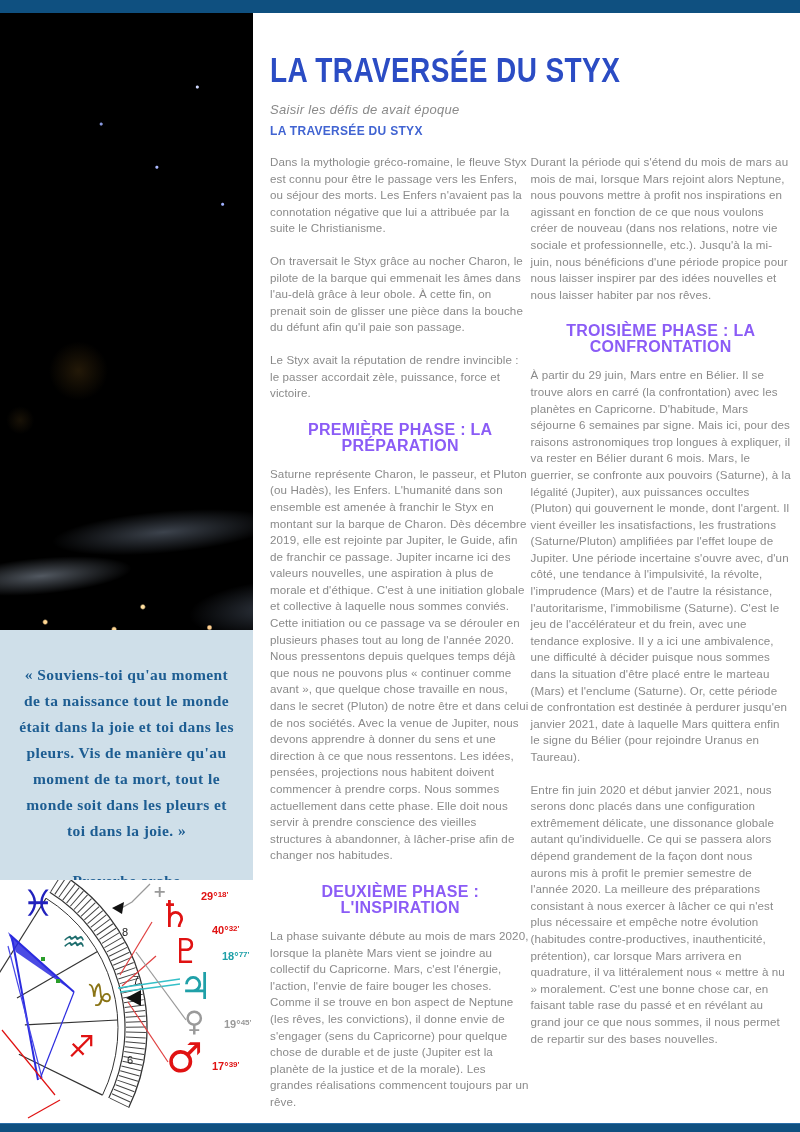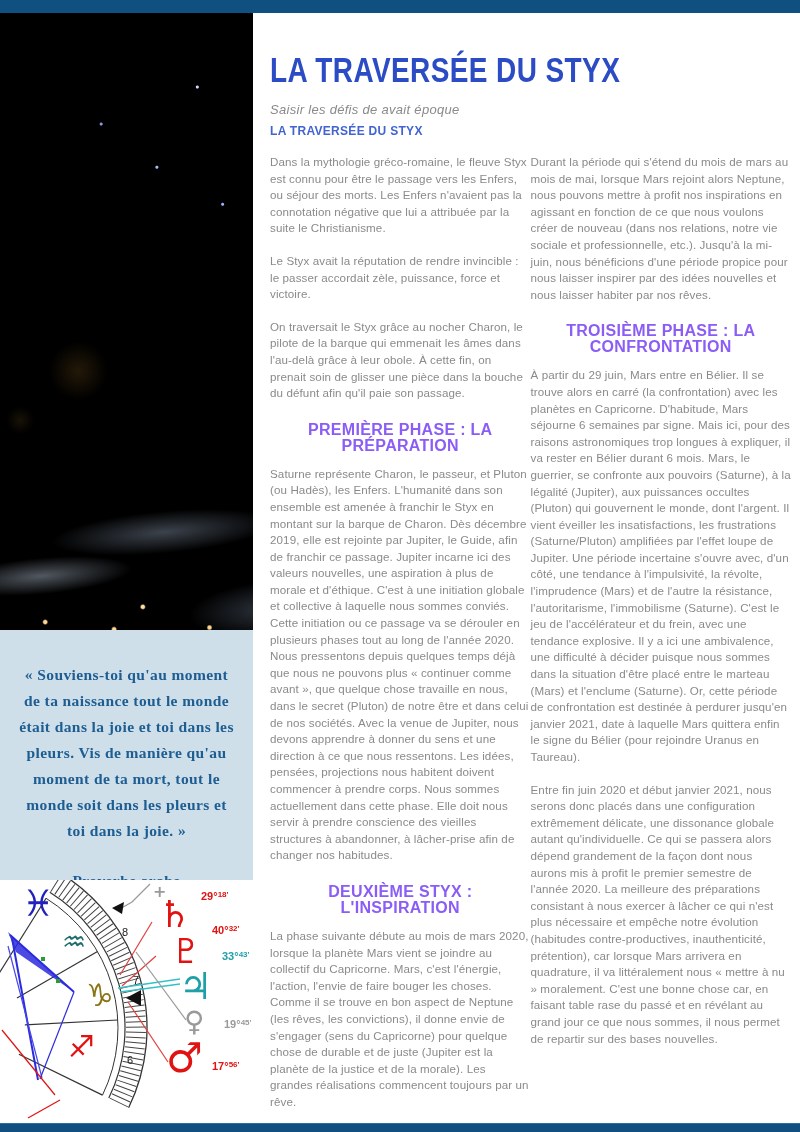--- a/index.html
+++ b/index.html
@@ -151,39 +151,39 @@
 
       <span class="glyph c-gray" style="left:153px; top:4px;  font-size:16px;">+</span>
       <span class="glyph c-red" style="left:158px; top:16px; font-size:37px;">♄</span>
       <span class="glyph c-red" style="left:171px; top:54px; font-size:34px;">♇</span>
       <span class="glyph c-teal" style="left:179px; top:88px; font-size:37px;">♃</span>
       <span class="glyph c-gray" style="left:184px; top:128px;font-size:28px;">♀</span>
       <span class="glyph c-red" style="left:166px; top:158px;font-size:41px;">♂</span>
 
       <span class="deg c-red" style="left:201px; top:10px;"><span>29°</span><span class="min">18'</span></span>
       <span class="deg c-red" style="left:212px; top:44px;"><span>40°</span><span class="min">32'</span></span>
-      <span class="deg c-teal" style="left:222px; top:70px;"><span>33°</span><span class="min">43'</span></span>
+      <span class="deg c-teal" style="left:222px; top:70px;"><span>18°</span><span class="min">77'</span></span>
       <span class="deg c-gray" style="left:224px; top:138px;"><span>19°</span><span class="min">45'</span></span>
-      <span class="deg c-red" style="left:212px; top:180px;"><span>17°</span><span class="min">56'</span></span>
+      <span class="deg c-red" style="left:212px; top:180px;"><span>17°</span><span class="min">39'</span></span>
     </div>
   </aside>
 
   <main class="content">
     <h1 class="page-title">LA TRAVERSÉE DU STYX</h1>
     <p class="subtitle">Saisir les défis de avait époque</p>
     <h2 class="kicker">LA TRAVERSÉE DU STYX</h2>
 
     <div class="cols">
       <div class="col">
         <p class="body-p">Dans la mythologie gréco-romaine, le fleuve Styx est connu pour être le passage vers les Enfers, ou séjour des morts. Les Enfers n'avaient pas la connotation négative que lui a attribuée par la suite le Christianisme.</p>
+        <p class="body-p">On traversait le Styx grâce au nocher Charon, le pilote de la barque qui emmenait les âmes dans l'au-delà grâce à leur obole. À cette fin, on prenait soin de glisser une pièce dans la bouche du défunt afin qu'il paie son passage.</p>
         <p class="body-p">Le Styx avait la réputation de rendre invincible : le passer accordait zèle, puissance, force et victoire.</p>
-        <p class="body-p">On traversait le Styx grâce au nocher Charon, le pilote de la barque qui emmenait les âmes dans l'au-delà grâce à leur obole. À cette fin, on prenait soin de glisser une pièce dans la bouche du défunt afin qu'il paie son passage.</p>
         <h3 class="sec-h">PREMIÈRE PHASE : LA PRÉPARATION</h3>
         <p class="body-p">Saturne représente Charon, le passeur, et Pluton (ou Hadès), les Enfers. L'humanité dans son ensemble est amenée à franchir le Styx en montant sur la barque de Charon. Dès décembre 2019, elle est rejointe par Jupiter, le Guide, afin de franchir ce passage. Jupiter incarne ici des valeurs nouvelles, une aspiration à plus de morale et d'éthique. C'est à une initiation globale et collective à laquelle nous sommes conviés. Cette initiation ou ce passage va se dérouler en plusieurs phases tout au long de l'année 2020. Nous pressentons depuis quelques temps déjà que nous ne pouvons plus « continuer comme avant », que quelque chose travaille en nous, dans le secret (Pluton) de notre être et dans celui de nos sociétés. Avec la venue de Jupiter, nous devons apprendre à donner du sens et une direction à ce que nous ressentons. Les idées, pensées, projections nous habitent doivent commencer à prendre corps. Nous sommes actuellement dans cette phase. Elle doit nous servir à prendre conscience des vieilles structures à abandonner, à lâcher-prise afin de changer nos habitudes.</p>
-        <h3 class="sec-h">DEUXIÈME STYX : L'INSPIRATION</h3>
+        <h3 class="sec-h">DEUXIÈME PHASE : L'INSPIRATION</h3>
         <p class="body-p">La phase suivante débute au mois de mars 2020, lorsque la planète Mars vient se joindre au collectif du Capricorne. Mars, c'est l'énergie, l'action, l'envie de faire bouger les choses. Comme il se trouve en bon aspect de Neptune (les rêves, les convictions), il donne envie de s'engager (sens du Capricorne) pour quelque chose de durable et de juste (Jupiter est la planète de la justice et de la morale). Les grandes réalisations commencent toujours par un rêve.</p>
       </div>
       <div class="col">
         <p class="body-p">Durant la période qui s'étend du mois de mars au mois de mai, lorsque Mars rejoint alors Neptune, nous pouvons mettre à profit nos inspirations en agissant en fonction de ce que nous voulons créer de nouveau (dans nos relations, notre vie sociale et professionnelle, etc.). Jusqu'à la mi-juin, nous bénéficions d'une période propice pour nous laisser inspirer par des idées nouvelles et nous laisser habiter par nos rêves.</p>
         <h3 class="sec-h">TROISIÈME PHASE : LA CONFRONTATION</h3>
         <p class="body-p">À partir du 29 juin, Mars entre en Bélier. Il se trouve alors en carré (la confrontation) avec les planètes en Capricorne. D'habitude, Mars séjourne 6 semaines par signe. Mais ici, pour des raisons astronomiques trop longues à expliquer, il va rester en Bélier durant 6 mois. Mars, le guerrier, se confronte aux pouvoirs (Saturne), à la légalité (Jupiter), aux puissances occultes (Pluton) qui gouvernent le monde, dont l'argent. Il vient éveiller les insatisfactions, les frustrations (Saturne/Pluton) amplifiées par l'effet loupe de Jupiter. Une période incertaine s'ouvre avec, d'un côté, une tendance à l'impulsivité, la révolte, l'imprudence (Mars) et de l'autre la résistance, l'autoritarisme, l'immobilisme (Saturne). C'est le jeu de l'accélérateur et du frein, avec une tendance explosive. Il y a ici une ambivalence, une difficulté à décider puisque nous sommes dans la situation d'être placé entre le marteau (Mars) et l'enclume (Saturne). Or, cette période de confrontation est destinée à perdurer jusqu'en janvier 2021, date à laquelle Mars quittera enfin le signe du Bélier (pour rejoindre Uranus en Taureau).</p>
         <p class="body-p">Entre fin juin 2020 et début janvier 2021, nous serons donc placés dans une configuration extrêmement délicate, une dissonance globale autant qu'individuelle. Ce qui se passera alors dépend grandement de la façon dont nous aurons mis à profit le premier semestre de l'année 2020. La meilleure des préparations consistant à nous exercer à lâcher ce qui n'est plus nécessaire et empêche notre évolution (habitudes contre-productives, inauthenticité, prétention), car lorsque Mars arrivera en quadrature, il va littéralement nous « mettre à nu » moralement. C'est une bonne chose car, en faisant table rase du passé et en révélant au grand jour ce que nous sommes, il nous permet de repartir sur des bases nouvelles.</p>
       </div>
     </div>
   </main>

